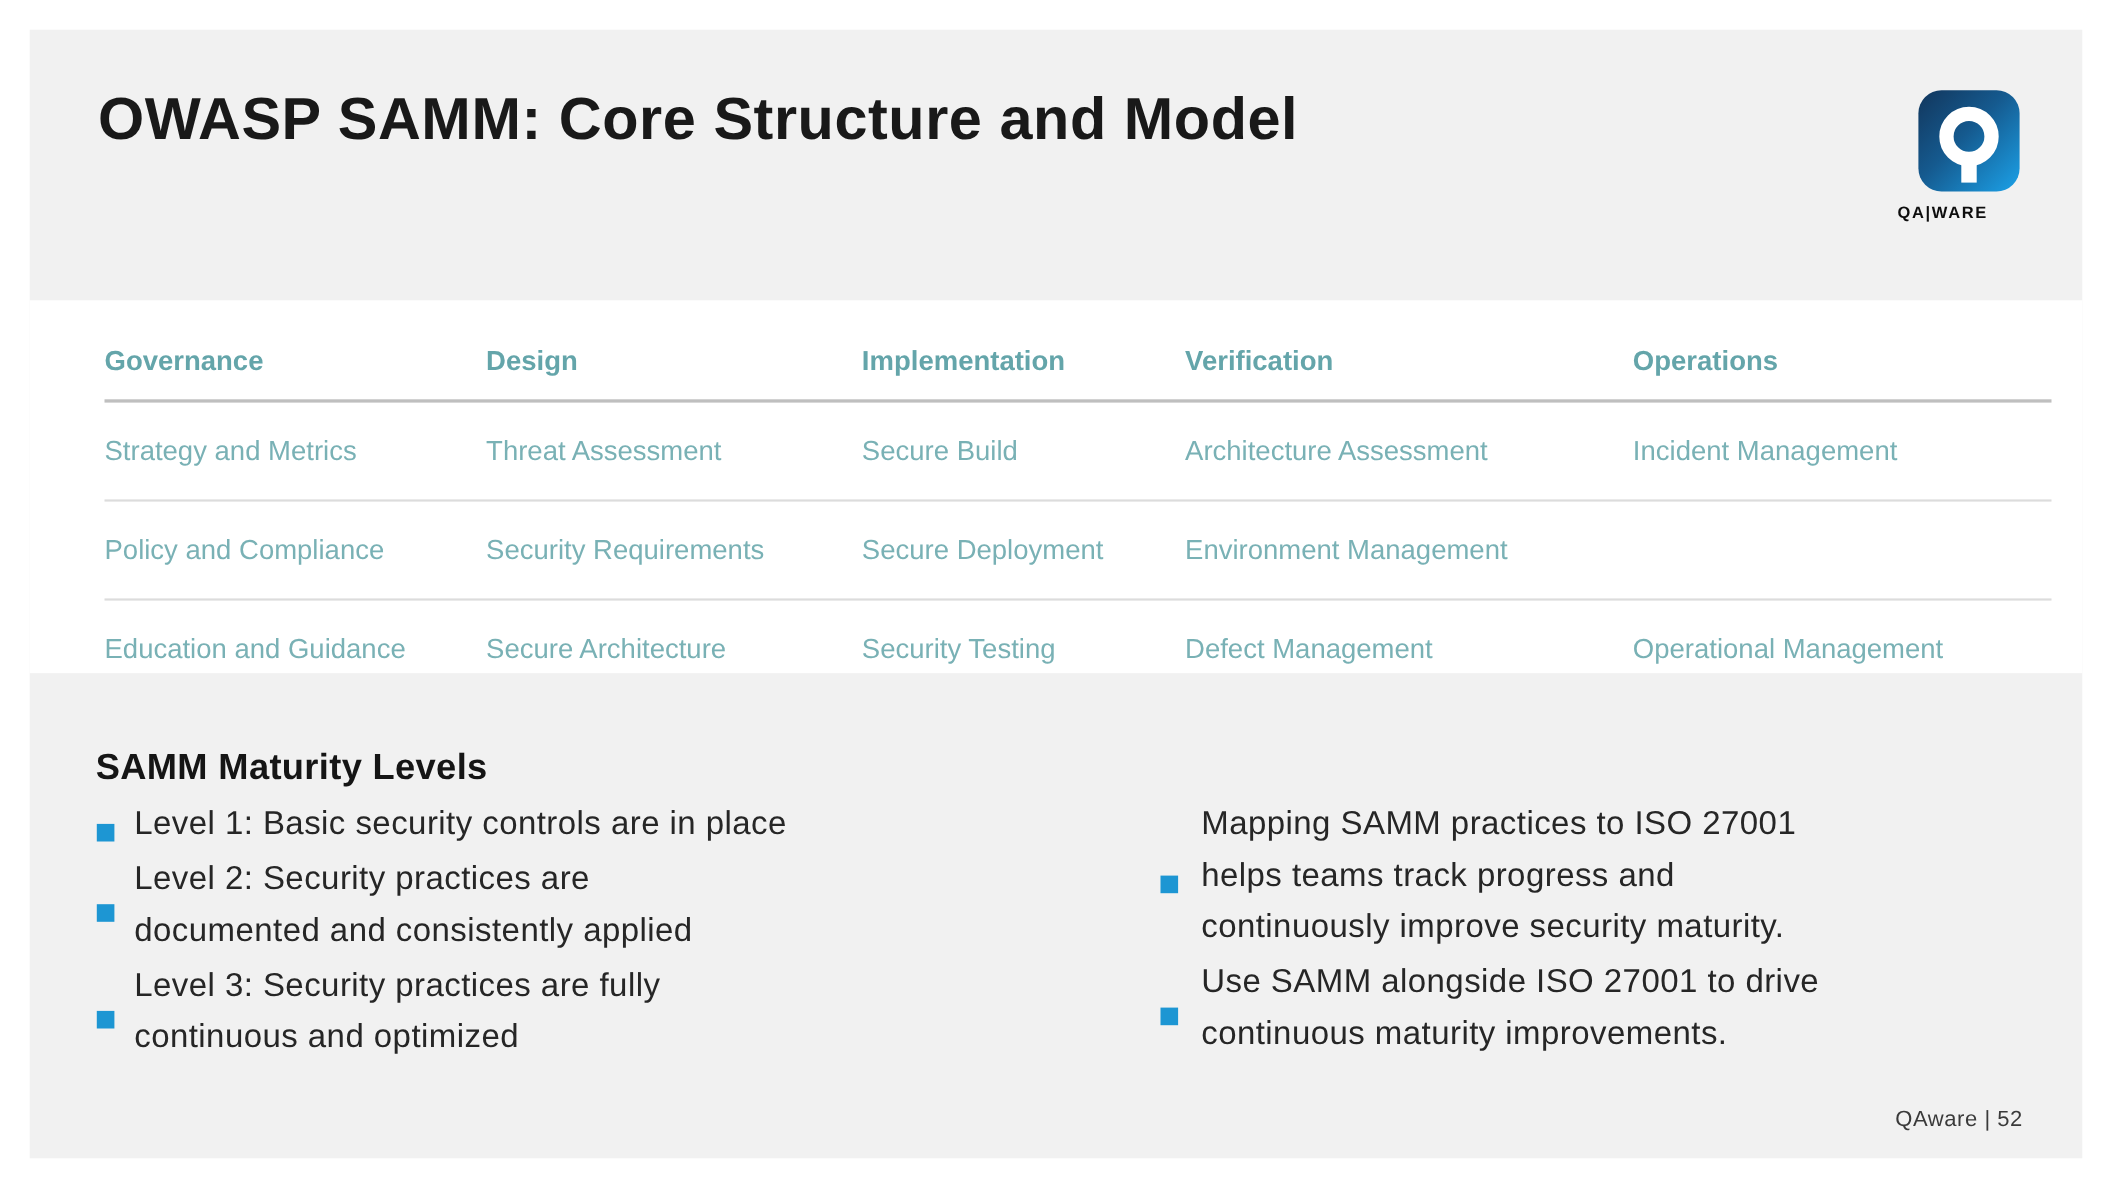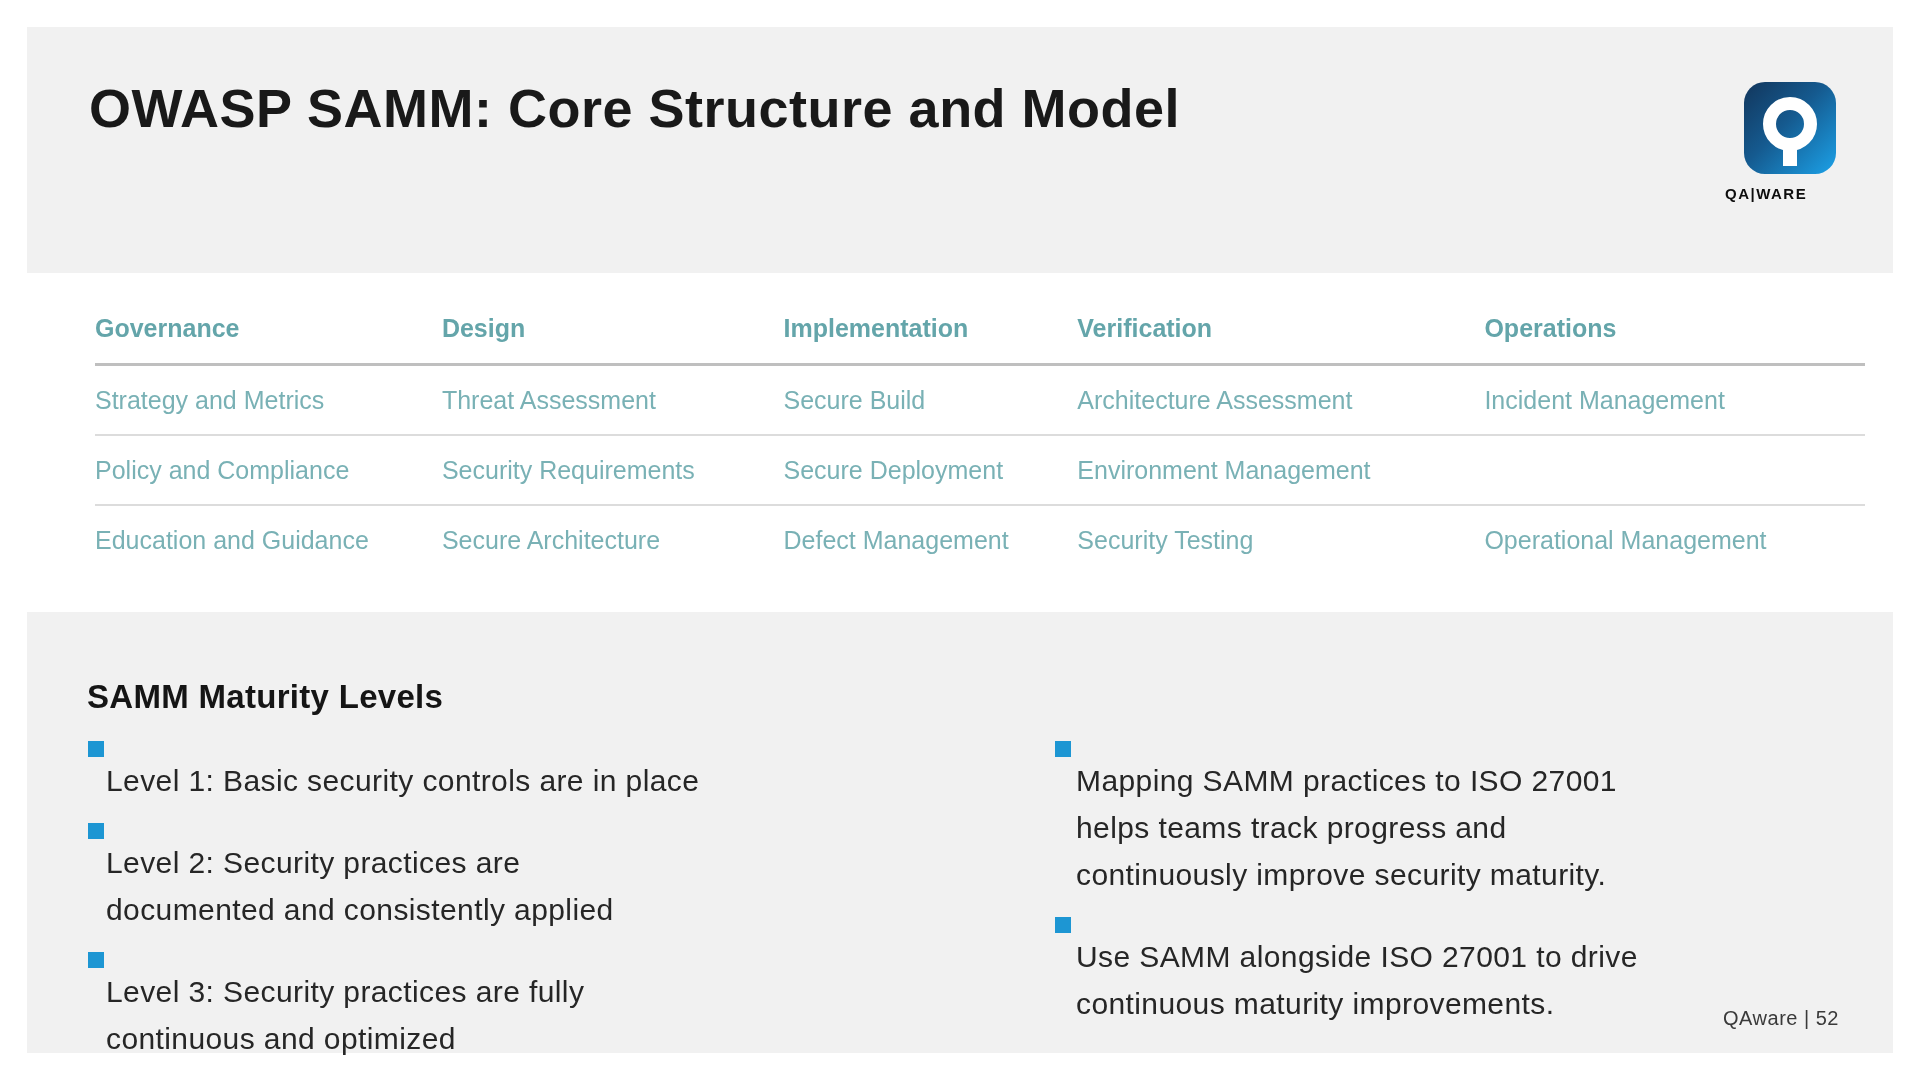--- a/index.html
+++ b/index.html
@@ -32,32 +32,32 @@
     border-radius:50%;}
   .logo-q-stem{position:absolute;left:39px;top:66px;width:14px;height:18px;background:#ffffff;}
   .logo-label{margin-top:11px;font-size:15px;font-weight:700;letter-spacing:1.5px;color:#0d0d0d;}
 
   
   .band-white{position:absolute;left:0;top:246px;width:1866px;height:339px;background:#ffffff;}
   .practices-table{position:absolute;left:68px;top:266px;width:1770px;}
   .t-row{display:grid;grid-template-columns:19.6% 19.3% 16.6% 23% 21.5%;align-items:center;}
   .t-row.header{height:70px;}
   .t-row.header .t-cell{font-weight:700;font-size:25px;color:var(--teal-header);}
-  .t-row.body{height:68px;}
+  .t-row.body{height:88px;}
   .t-row.body .t-cell{font-weight:400;font-size:25px;color:var(--teal-cell);}
   .t-divider{height:0;border-top:3px solid var(--divider-strong);}
   .t-divider.light{border-top:2px solid var(--divider-light);}
 
   
   .maturity-heading{position:absolute;left:60px;top:632px;font-size:33px;font-weight:700;
     color:#151515;letter-spacing:0.3px;margin-top:19px;}
   .bullet-list{position:absolute;top:698px;list-style:none;}
   .bullet-list.left{left:61px;width:860px;}
   .bullet-list.right{left:1028px;width:830px;}
-  .bullet-item{display:flex;align-items:flex-start;margin-bottom:3px;flex-direction:column;}
+  .bullet-item{display:flex;align-items:center;margin-bottom:3px;}
   .bullet-square{flex:0 0 16px;width:16px;height:16px;margin-top:16px;background:var(--blue-bullet);}
   .bullet-lines{margin-left:18px;font-size:30px;line-height:47px;font-weight:400;
     color:#262626;letter-spacing:0.4px;}
   .bullet-list.right .bullet-lines{margin-left:21px;}
 
   
   .footer-page-label{position:absolute;right:54px;top:980px;font-size:20px;color:#3a3a3a;
     letter-spacing:0.5px;}
 </style>
 </head>
@@ -98,22 +98,22 @@
         <div class="t-row body">
           <div class="t-cell">Policy and Compliance</div>
           <div class="t-cell">Security Requirements</div>
           <div class="t-cell">Secure Deployment</div>
           <div class="t-cell">Environment Management</div>
         </div>
         <div class="t-divider light"></div>
         <div class="t-row body">
           <div class="t-cell">Education and Guidance</div>
           <div class="t-cell">Secure Architecture</div>
+          <div class="t-cell">Security Testing</div>
           <div class="t-cell">Defect Management</div>
-          <div class="t-cell">Security Testing</div>
           <div class="t-cell">Operational Management</div>
         </div>
       </div>
 
     <div class="maturity-heading">SAMM Maturity Levels</div>
 
     <ul class="bullet-list left" id="bullet-list-left">
         <li class="bullet-item">
           <span class="bullet-square"></span>
           <div class="bullet-lines">

